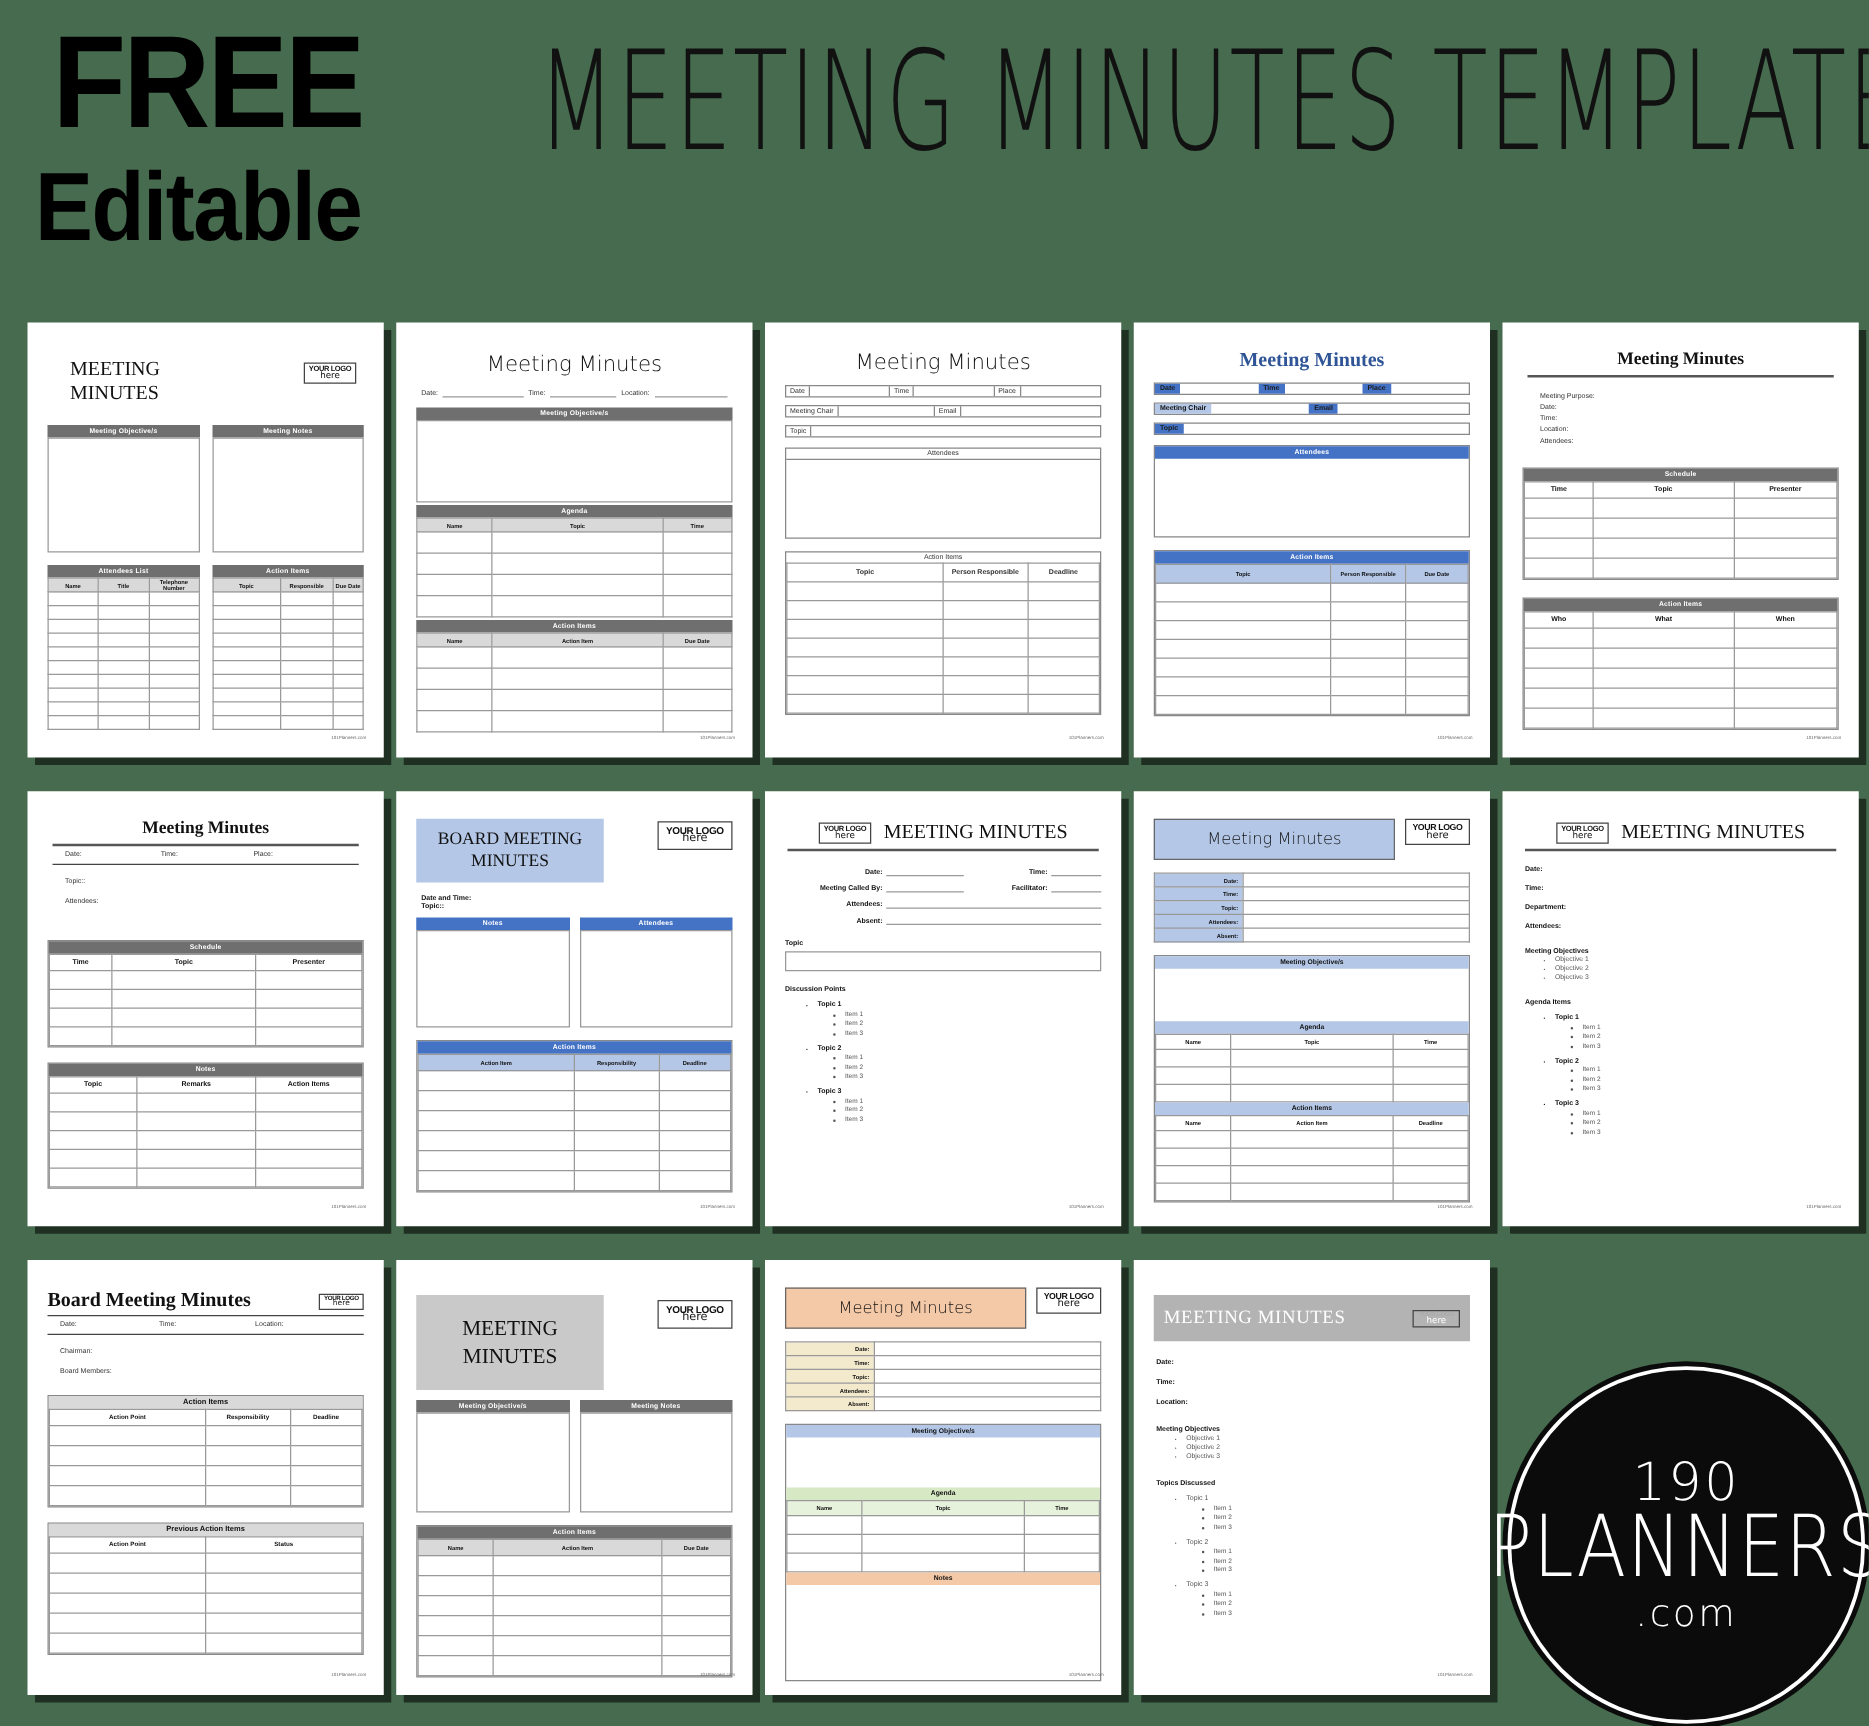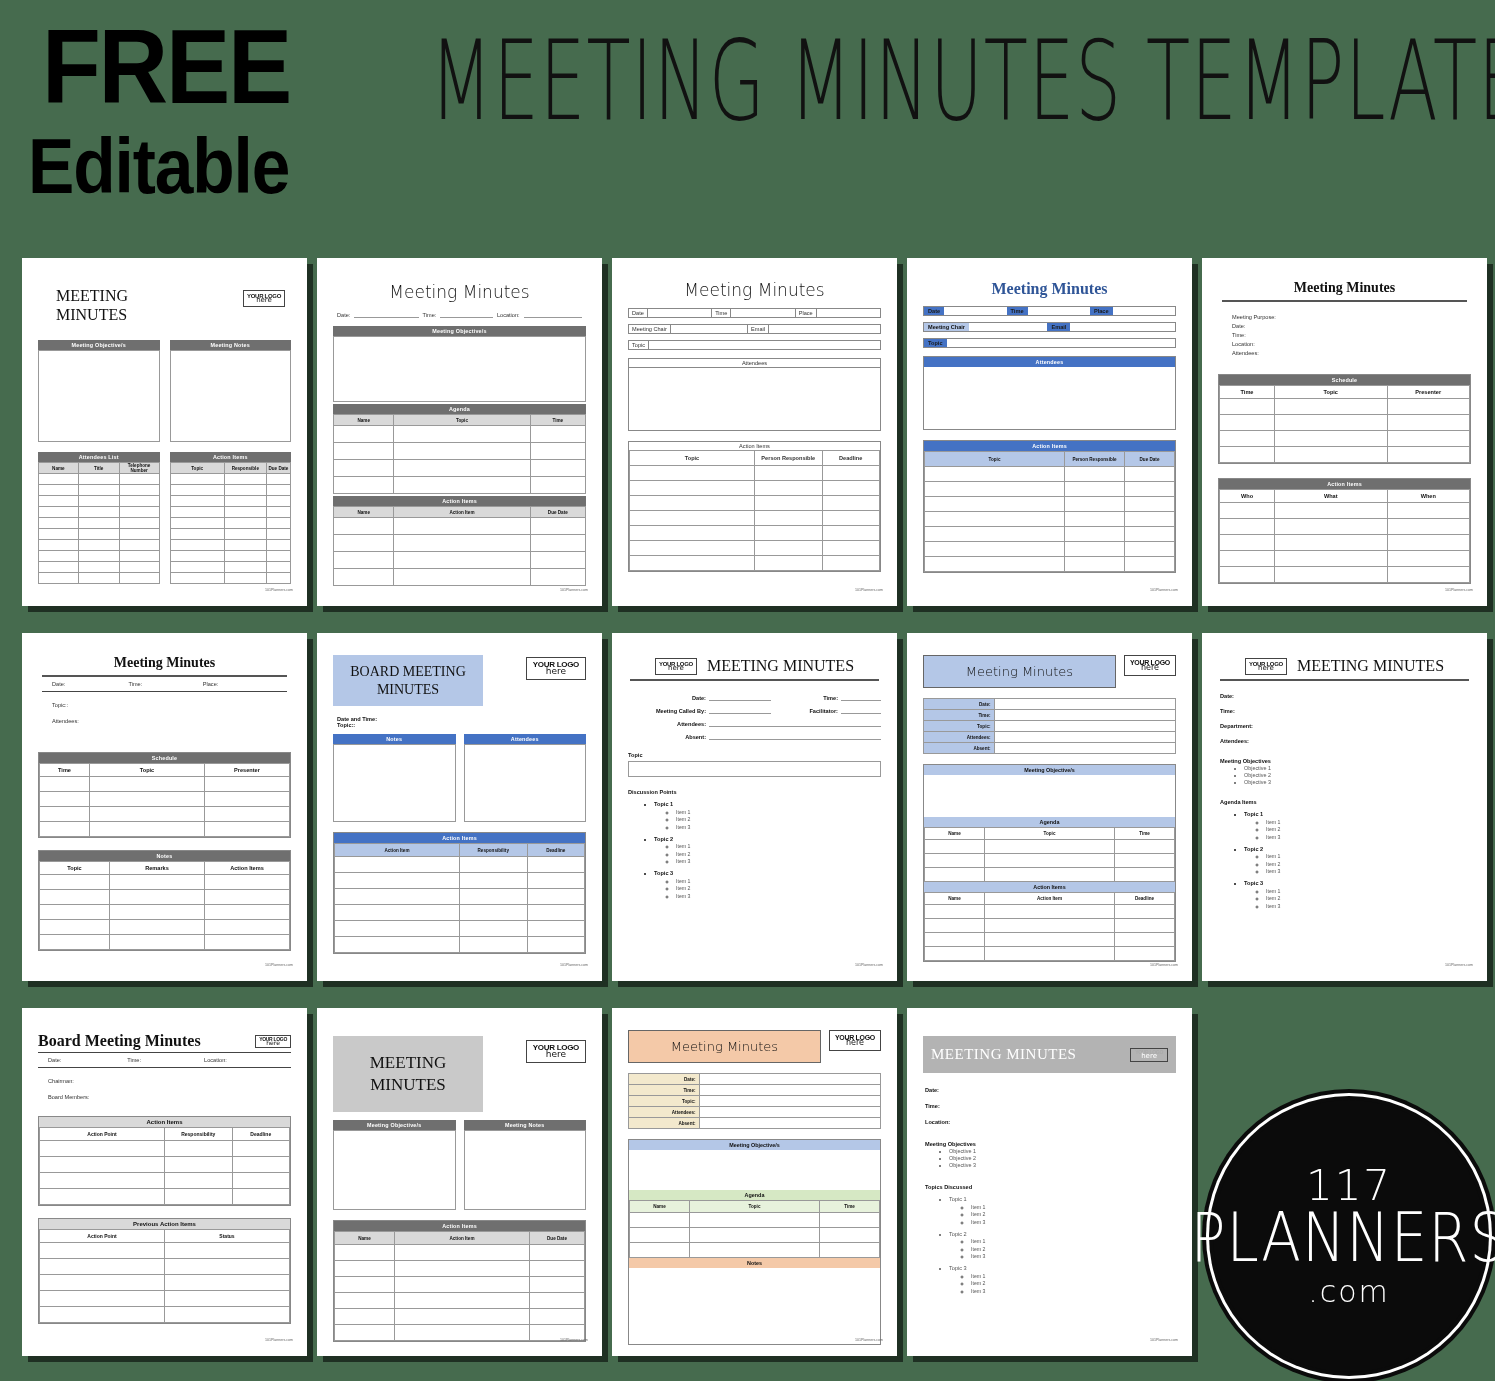--- a/index.html
+++ b/index.html
@@ -1192,16 +1192,16 @@
           <li>Item 2</li>
           <li>Item 3</li>
         </ul>
       </li>
     </ul>
     <div class="cred">101Planners.com</div>
   </div>
 </div>
 
 <div class="badge">
-  <div class="b1">117</div>
+  <div class="b1">190</div>
   <div class="b2">PLANNERS</div>
   <div class="b3">.com</div>
 </div>
 
 </body></html>

